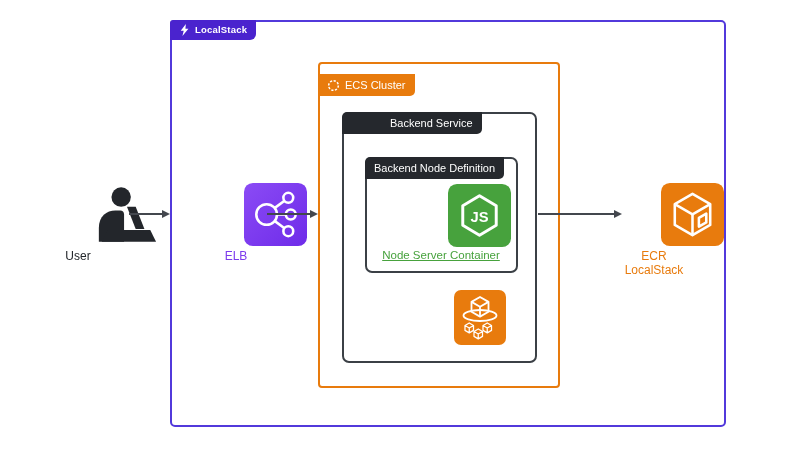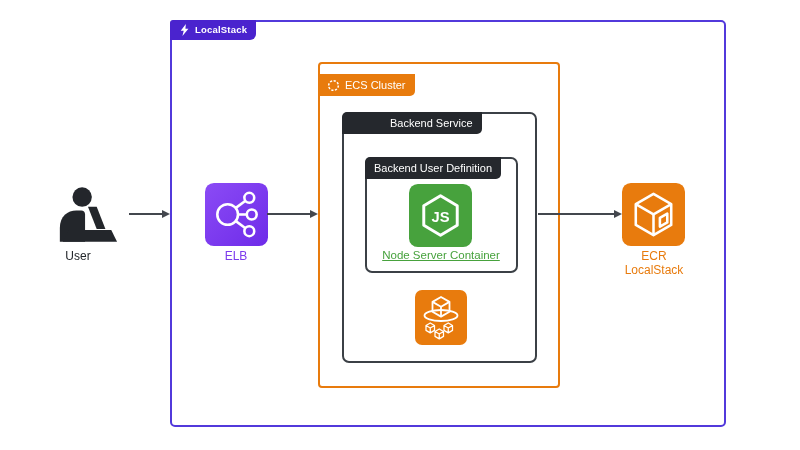--- a/index.html
+++ b/index.html
@@ -21,21 +21,21 @@
     position:absolute;display:flex;align-items:center;gap:5px;color:#fff;
     font-size:11px;padding:0 9px;height:22px;white-space:nowrap;line-height:1;
   }
   .badge-localstack{left:170px;top:20px;height:20px;font-size:9.5px;font-weight:bold;gap:4px;
     background:var(--c-purple-badge);border-radius:3px 0 6px 0;letter-spacing:.2px;}
   .badge-ecs{left:318px;top:62px;background:var(--c-orange);border-radius:2px 0 5px 0;margin-top:12px;}
   .badge-bs{left:342px;top:112px;background:var(--c-dark-fill);border-radius:5px 0 5px 0;padding-left:48px;}
   .badge-td{left:365px;top:157px;background:var(--c-dark-fill);border-radius:5px 0 5px 0;}
 
   
-  .icon{position:absolute;display:block;}
+  .icon{position:absolute;display:block;margin-left:39px;}
   .icon-elb{left:205px;top:183px;}
   .icon-node{left:409px;top:184px;}
   .icon-ecs-service{left:415px;top:290px;}
   .icon-ecr{left:622px;top:183px;}
   .icon-user{left:55px;top:187px;}
 
   
   .icon-label{position:absolute;font-size:12px;text-align:center;line-height:1.2;}
   .label-user{left:48px;top:249px;width:60px;color:var(--c-text-dark);}
   .label-elb{left:206px;top:249px;width:60px;color:var(--c-elb-purple);text-align:center;}
@@ -79,21 +79,21 @@
         </svg>
     </span>
     <span>ECS Cluster</span>
   </div>
 
   <div class="badge badge-bs">
     <span>Backend Service</span>
   </div>
 
   <div class="badge badge-td">
-    <span>Backend User Definition</span>
+    <span>Backend Node Definition</span>
   </div>
 
   <span class="icon icon-user">
     <svg width="64" height="55" viewBox="0 0 66 56" style="fill:var(--c-text-dark);">
       <circle cx="28" cy="10" r="10"></circle>
       <path d="M5 56 V42 C5 30 13 24 22 24 h5 c2.5 0 4 1.5 4 4 V56 Z"></path>
       <path d="M34 20 h9 L52 43 h-9 Z"></path>
       <path d="M14 44 H58 L64 56 H8 Z"></path>
     </svg>
   </span>

